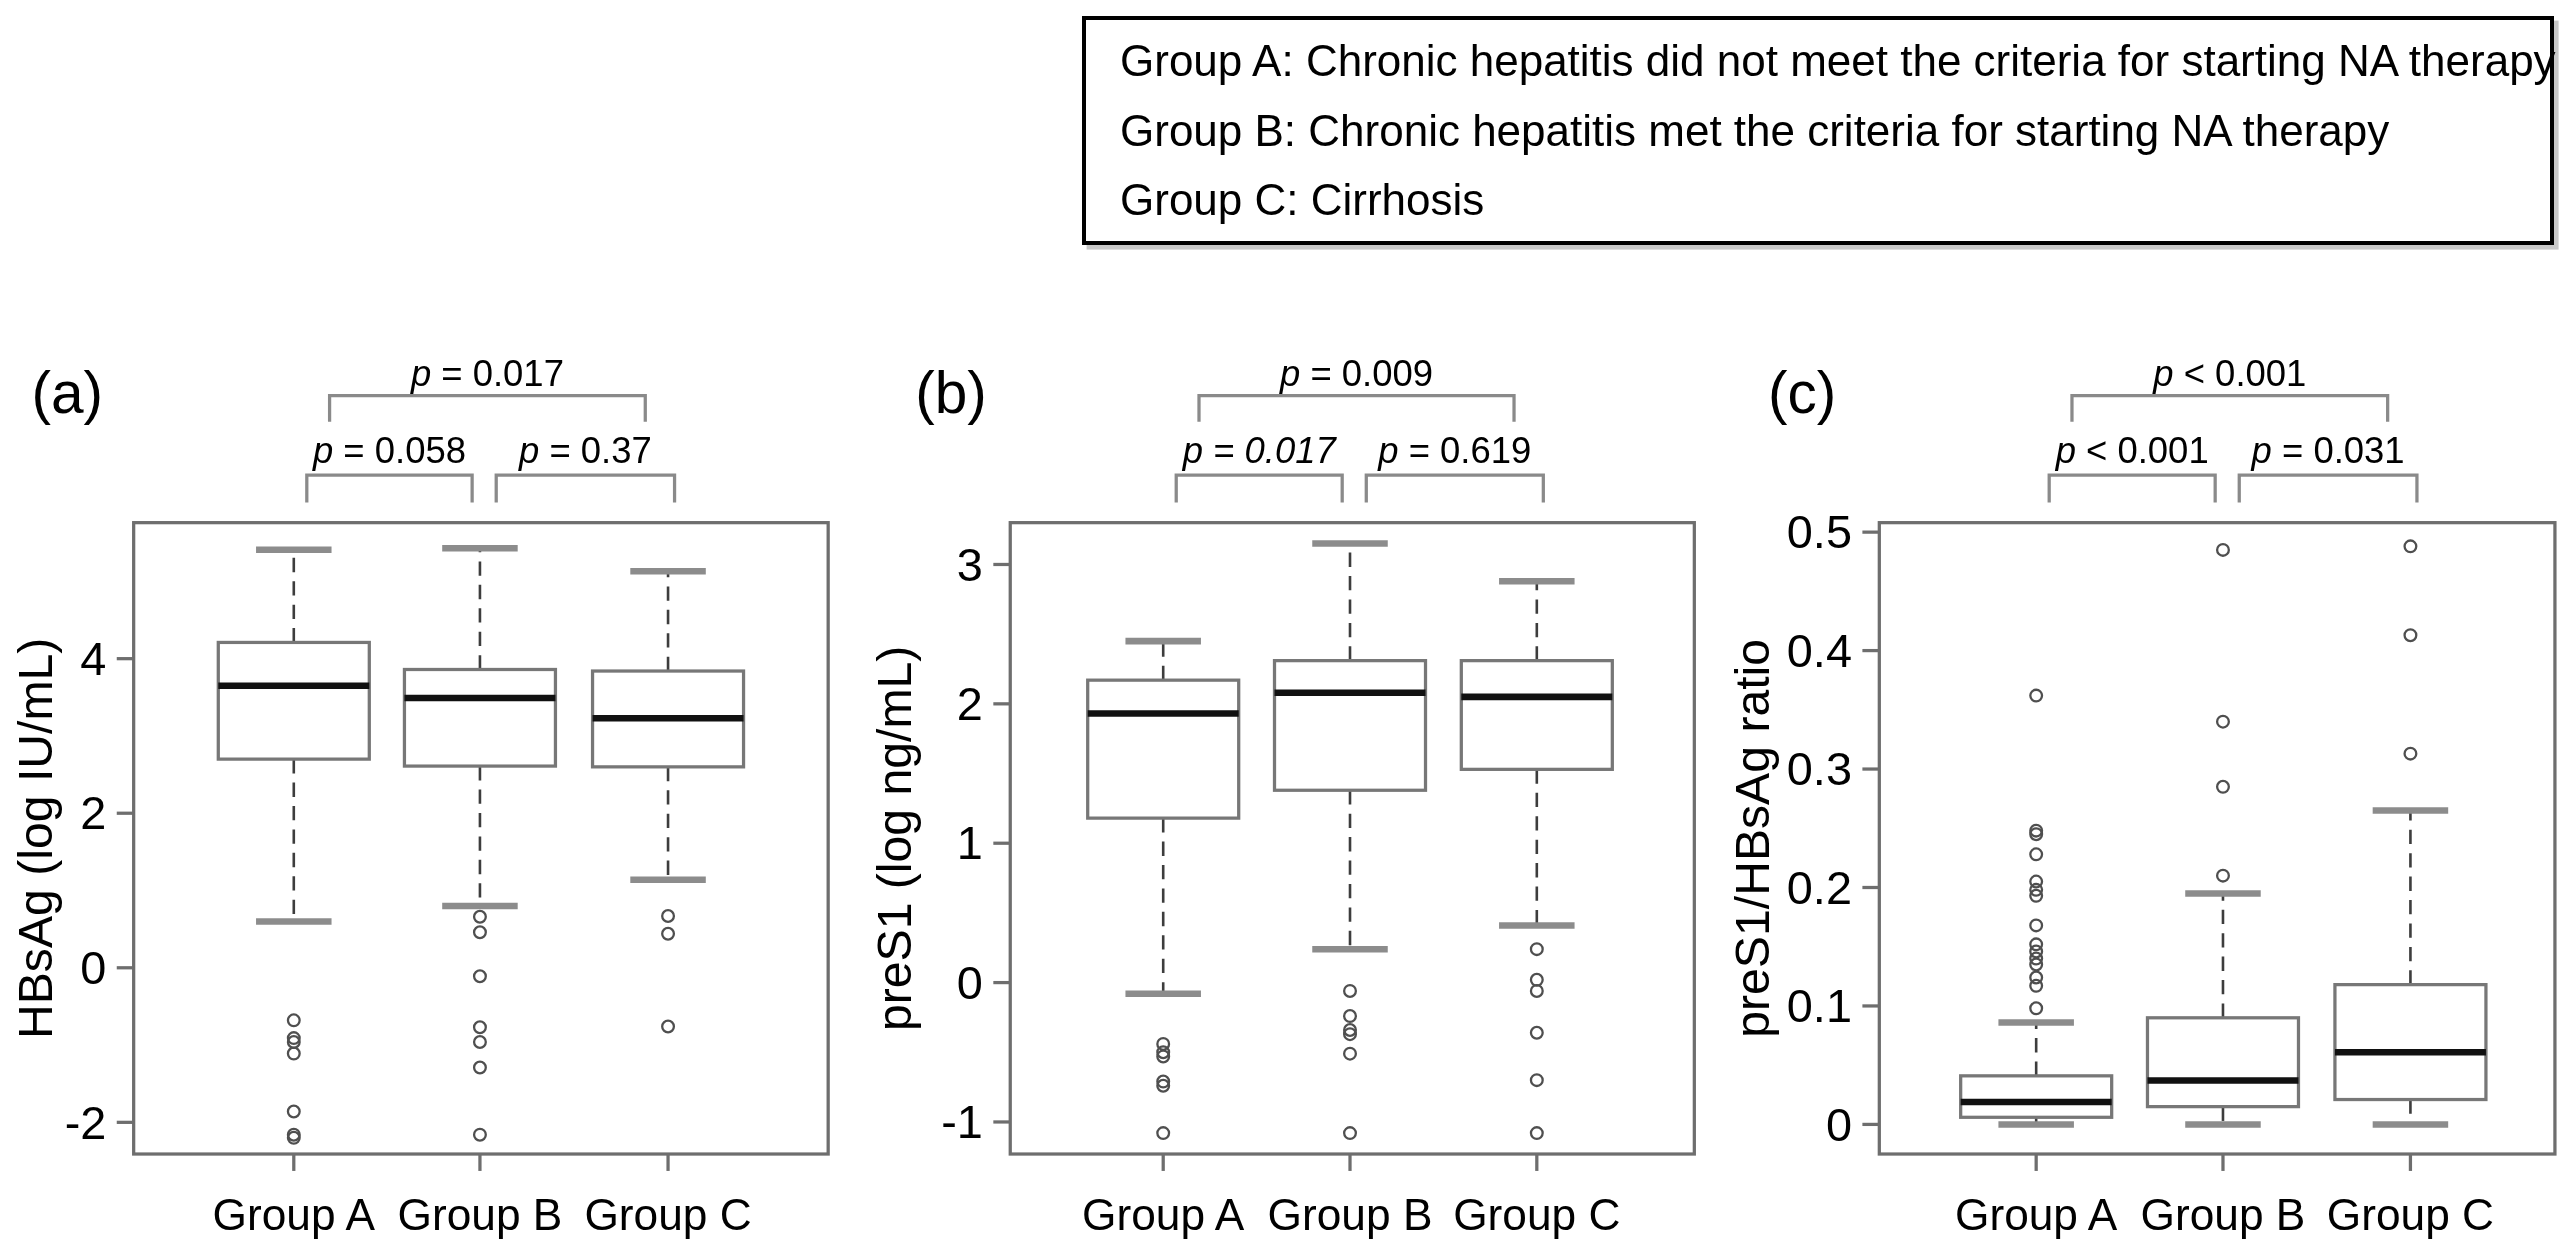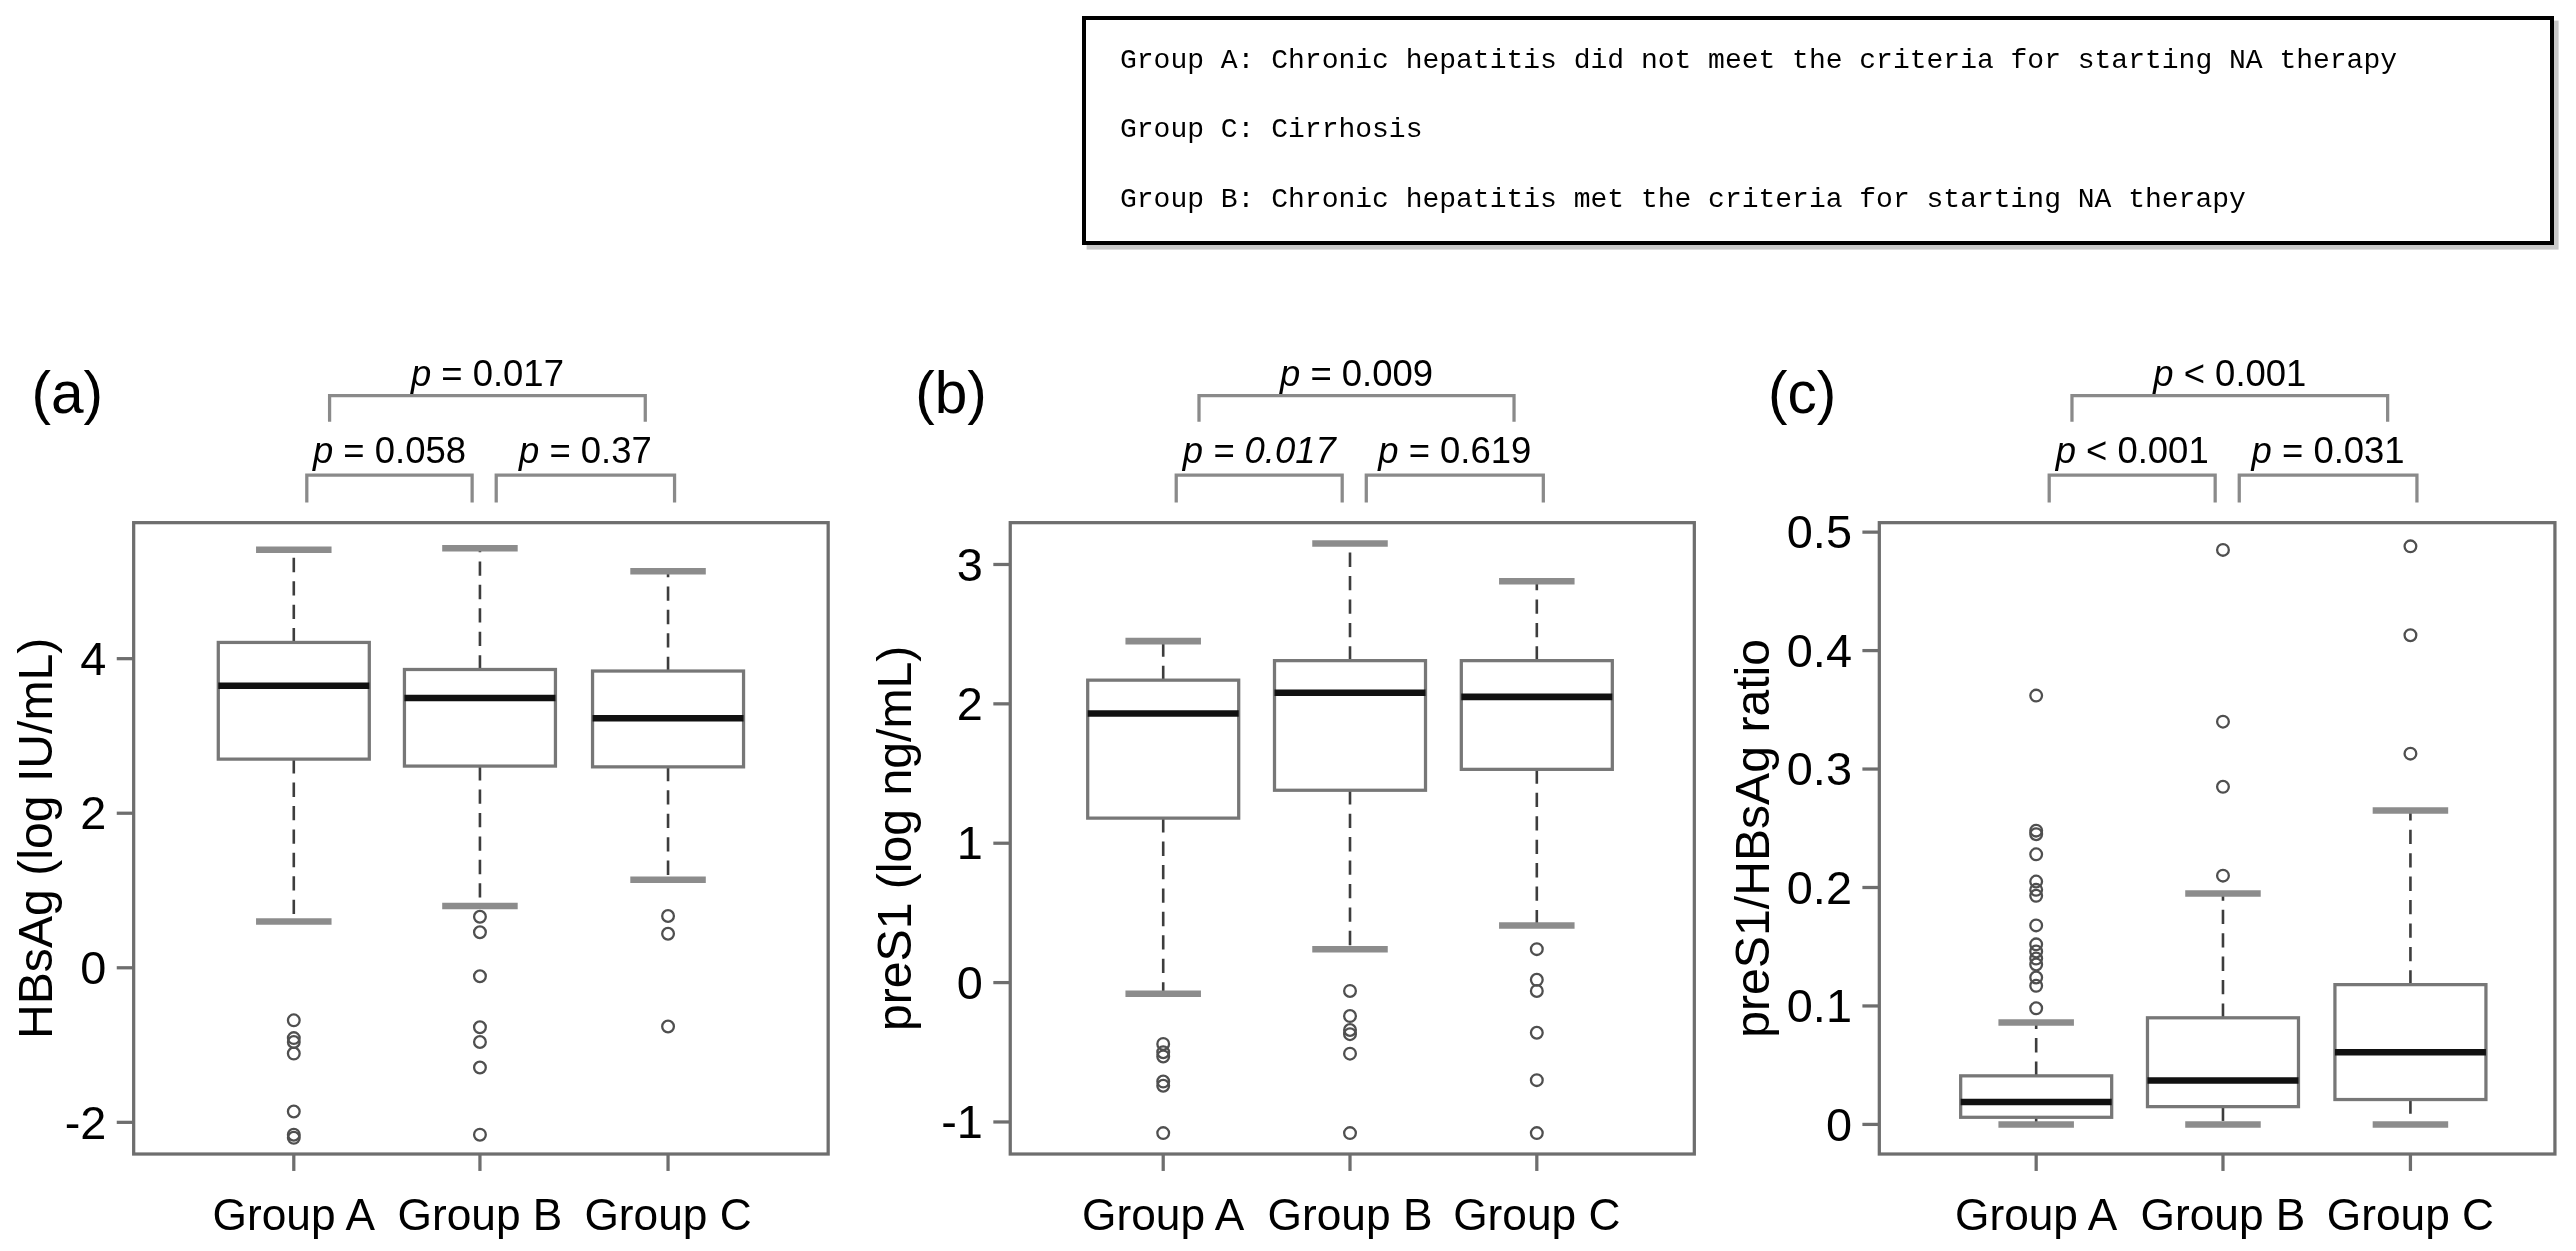--- a/index.html
+++ b/index.html
@@ -4,33 +4,33 @@
 <style>
   html,body{margin:0;padding:0;background:#ffffff;}
   body{width:2576px;height:1251px;position:relative;font-family:"Liberation Sans",sans-serif;overflow:hidden;}
   .figure{position:absolute;inset:0;background:#ffffff;}
   .legend-box{
     position:absolute;left:1082px;top:16.3px;width:1472px;height:229px;
     border:4.6px solid #000;background:#fff;box-shadow:4.6px 4.6px 0 #c8c8c8;
     display:flex;flex-direction:column;justify-content:space-around;
     padding:6.5px 0 6.5px 34px;box-sizing:border-box;
   }
-  .legend-line{font-size:28px;color:#000;white-space:nowrap;line-height:1.1;font-family:Liberation Mono, monospace;}
+  .legend-line{font-size:44px;color:#000;white-space:nowrap;line-height:1.1;}
   svg text{fill:#000;}
   .panel{position:absolute;top:0;height:1251px;width:859px;}
 </style>
 </head>
 <body>
 
 <div class="figure">
 
   <div class="legend-box">
     <div class="legend-line">Group A: Chronic hepatitis did not meet the criteria for starting NA therapy</div>
+    <div class="legend-line">Group B: Chronic hepatitis met the criteria for starting NA therapy</div>
     <div class="legend-line">Group C: Cirrhosis</div>
-    <div class="legend-line">Group B: Chronic hepatitis met the criteria for starting NA therapy</div>
   </div>
 
   <div class="panel" style="left:0">
     <svg id="panel-0" width="859" height="1251" viewBox="0 0 1319 1922">
         <text x="48" y="635" font-size="90">(a)</text>
         <path d="M 506 648 L 506 608 L 991 608 L 991 648" fill="none" stroke="#8a8a8a" stroke-width="5"></path>
         <text x="748.5" y="593" text-anchor="middle" font-size="56"><tspan font-style="italic">p</tspan><tspan> = 0.017</tspan></text>
         <path d="M 471 772 L 471 730 L 725 730 L 725 772" fill="none" stroke="#8a8a8a" stroke-width="5"></path>
         <text x="598" y="712" text-anchor="middle" font-size="56"><tspan font-style="italic">p</tspan><tspan> = 0.058</tspan></text>
         <path d="M 762 772 L 762 730 L 1036 730 L 1036 772" fill="none" stroke="#8a8a8a" stroke-width="5"></path>

